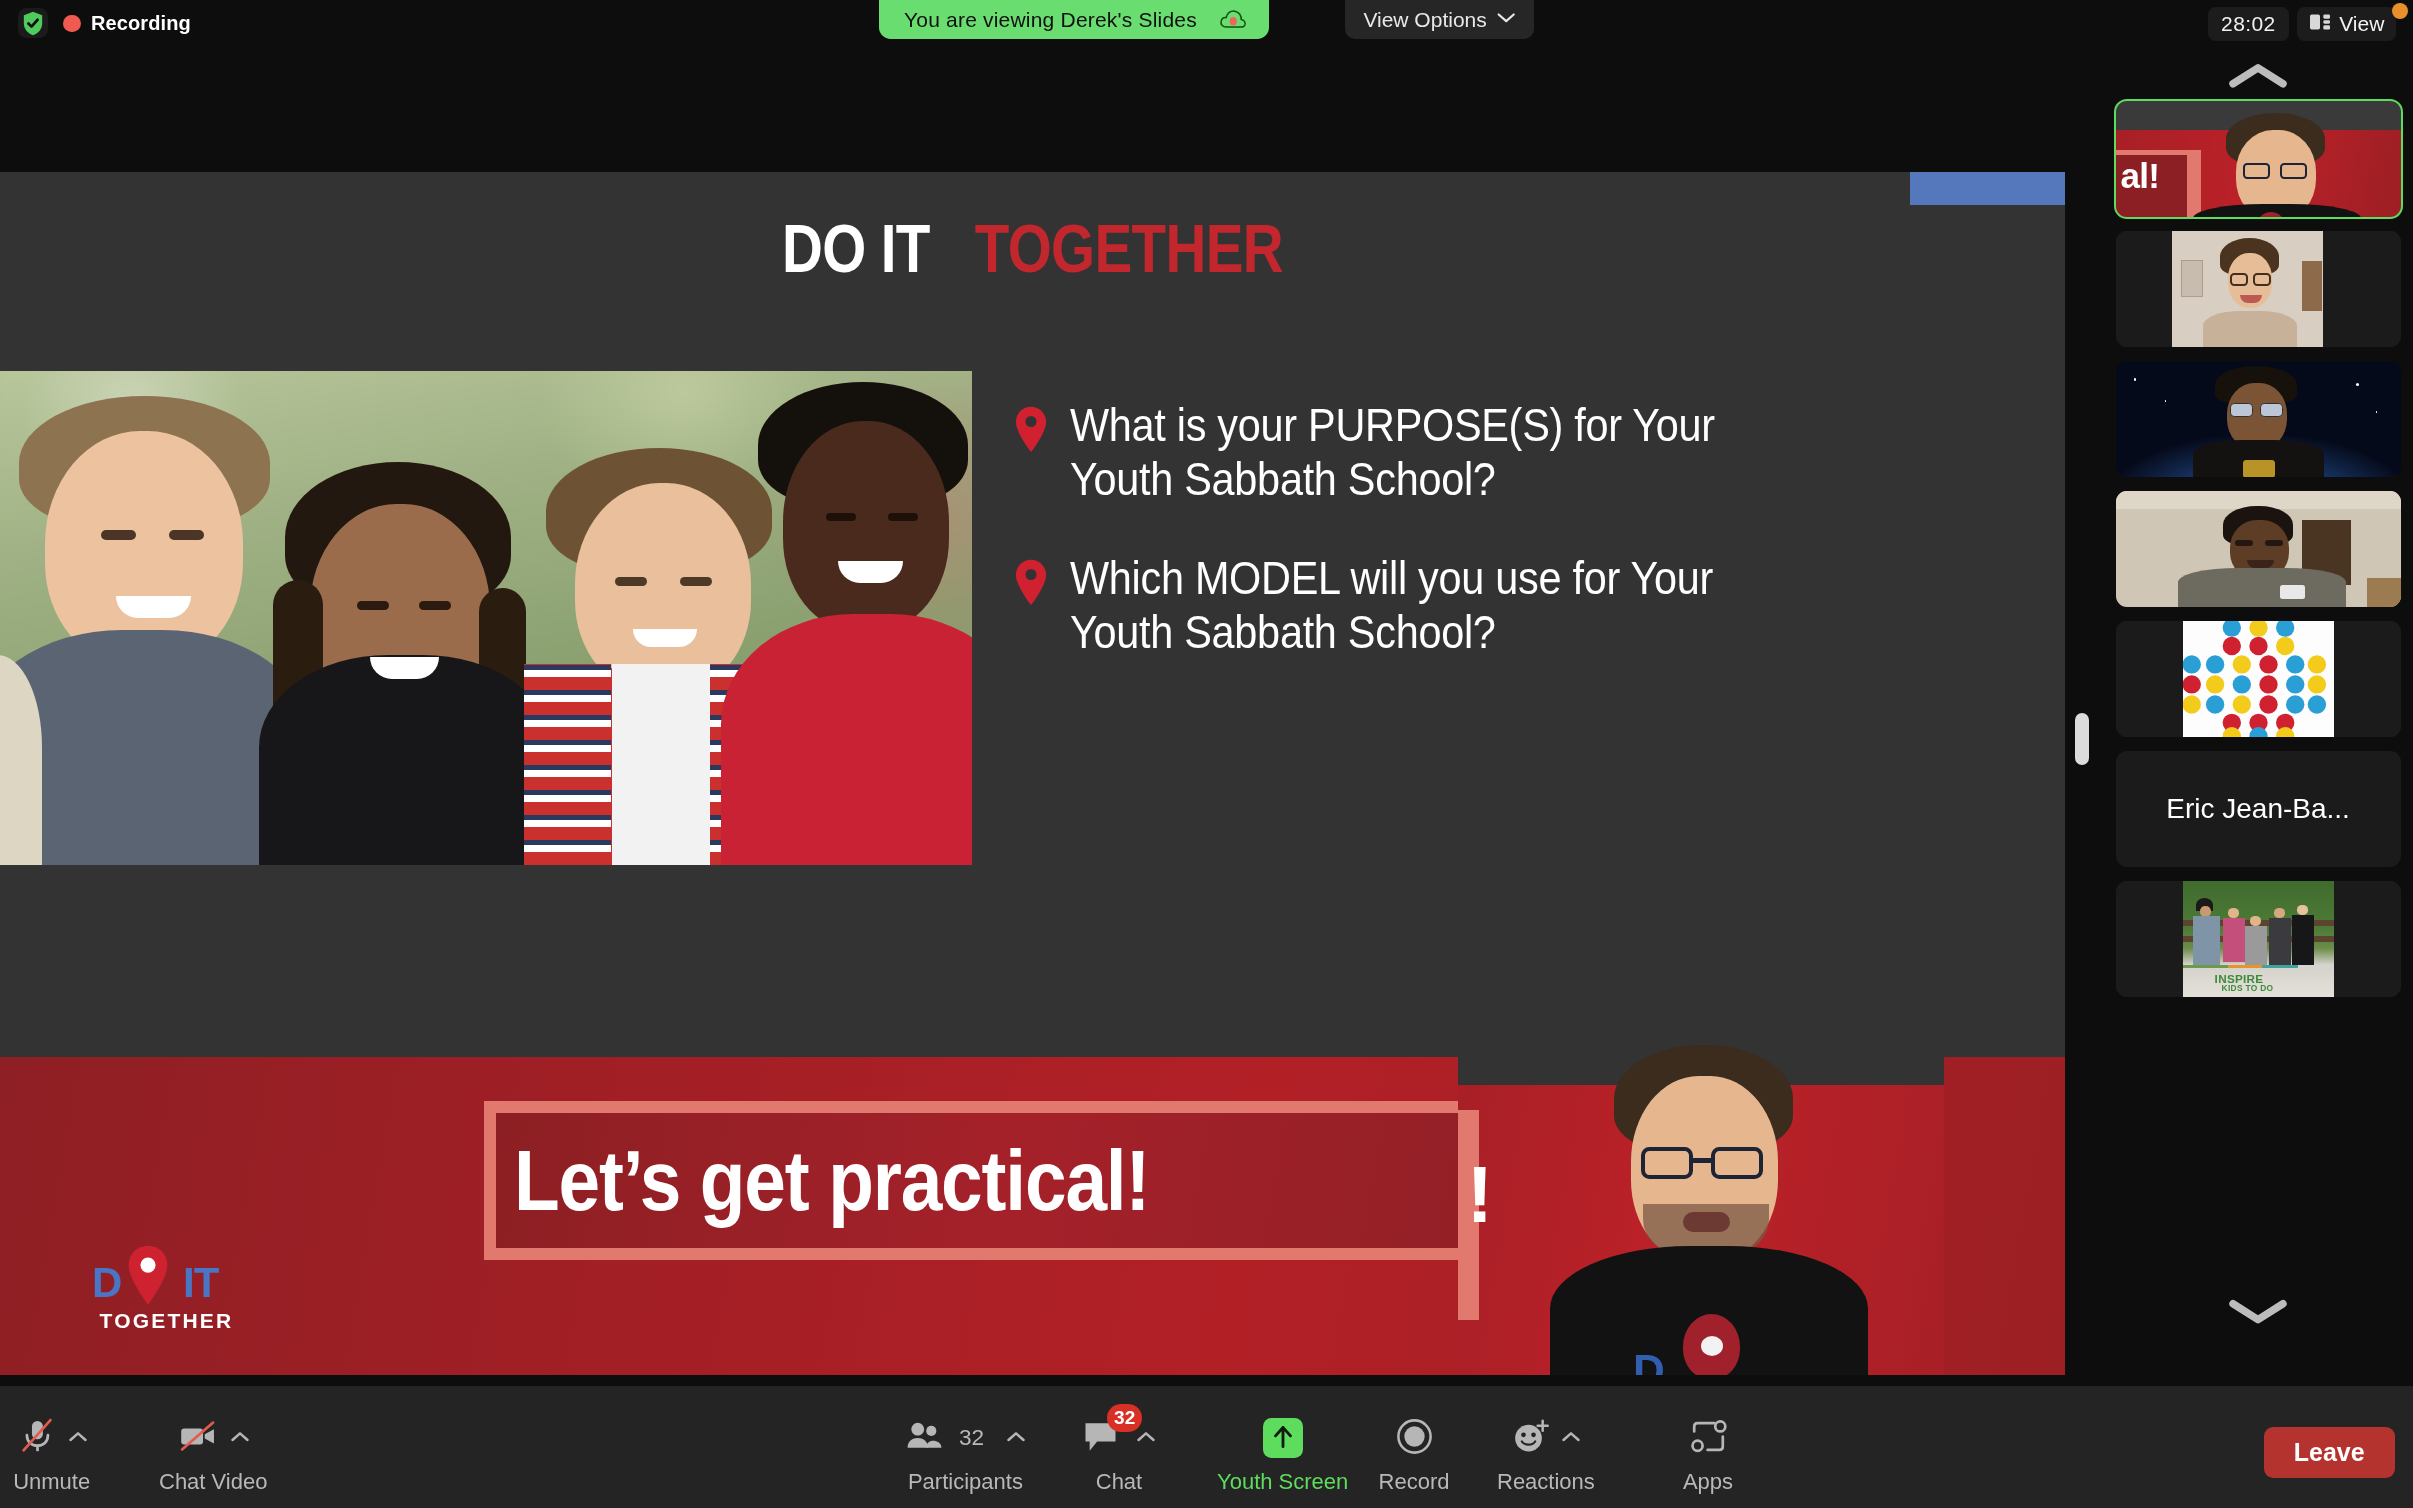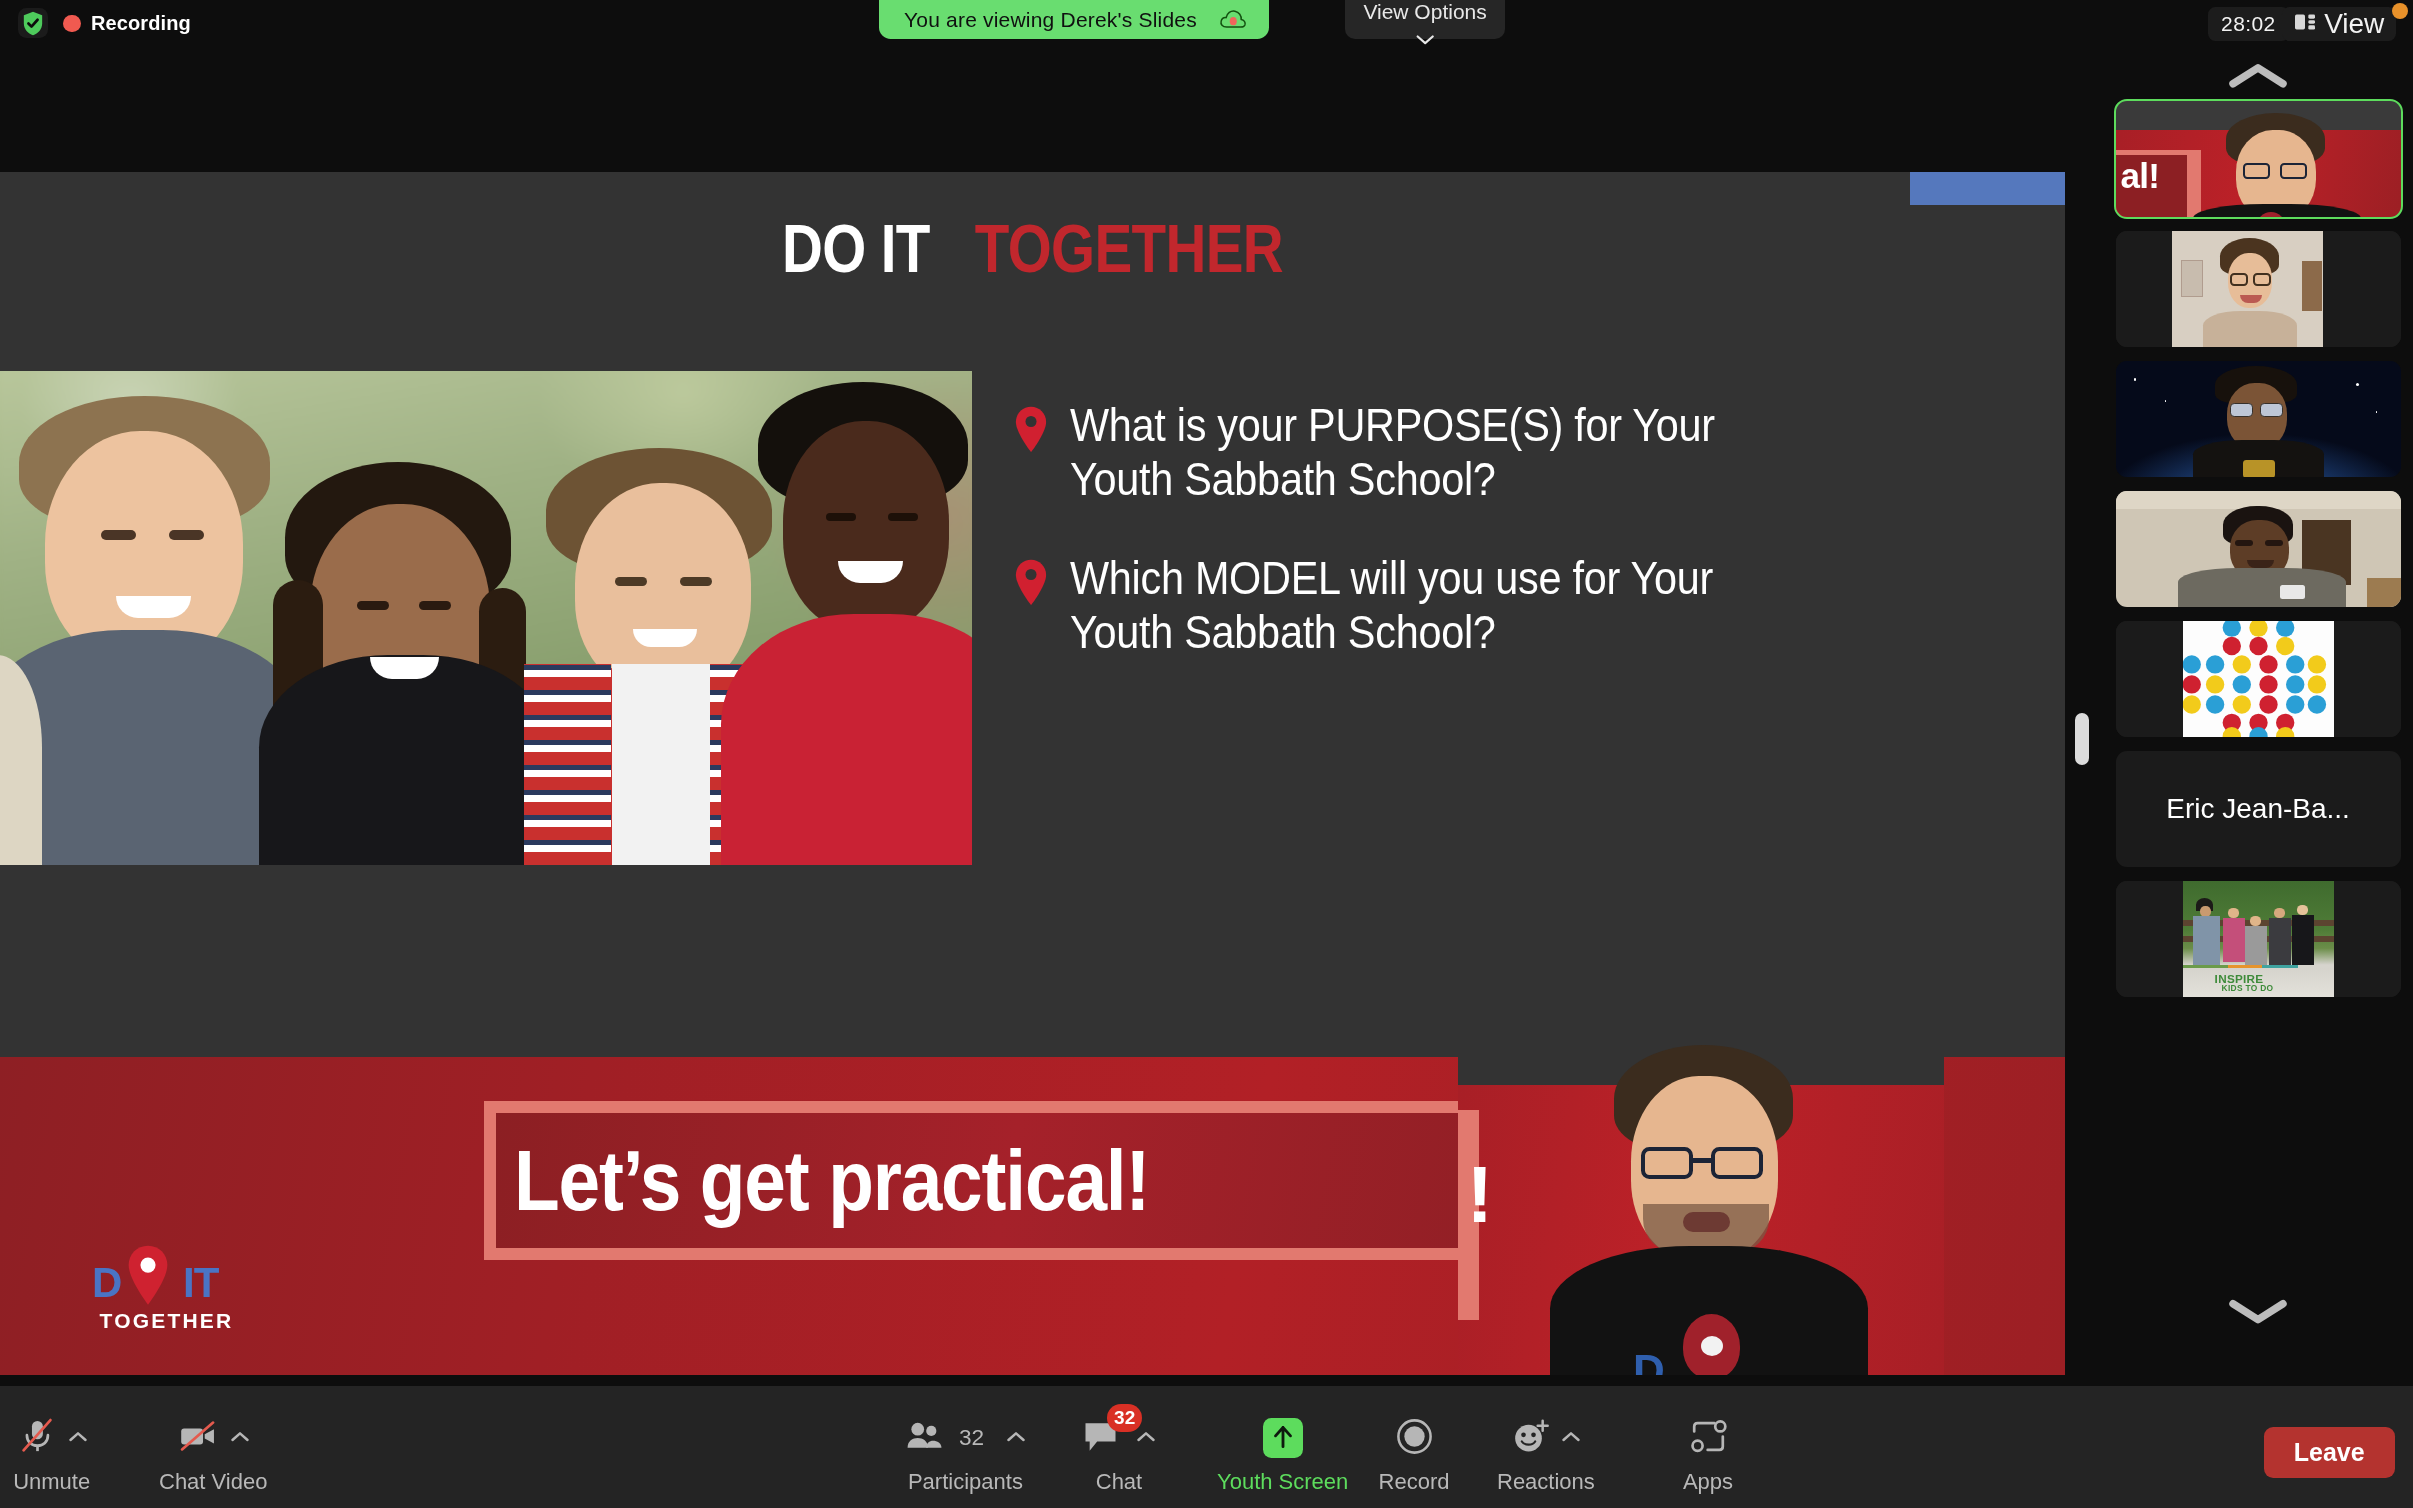--- a/index.html
+++ b/index.html
@@ -30,36 +30,35 @@
     padding:0 22px 0 25px;
   }
   .view-banner-text { color:#101010; font-size:21px; letter-spacing:0.2px; }
   .cloud-rec-icon { margin-left:22px; display:flex; align-items:center; }
 
   .view-options {
     position:absolute; left:1345px; top:0; height:39px;
     display:flex; align-items:center; gap:10px;
     background:#262626; border-bottom-left-radius:10px; border-bottom-right-radius:10px;
     padding:0 18.4px 0 18.4px;
-    flex-direction:column;
   }
   .view-options-text { color:#e8e8e8; font-size:21px; }
 
   .timer-pill {
     position:absolute; right:124px; top:6.7px; height:34px;
     display:flex; align-items:center; justify-content:center;
     padding:0 13.4px; background:#1c1c1c; border-radius:7.5px;
     color:#f2f2f2; font-size:21px; letter-spacing:0.4px;
   }
   .view-pill {
     position:absolute; right:17px; top:6.7px; height:34px;
     display:flex; align-items:center; gap:8.4px;
     padding:0 11.7px; background:#1c1c1c; border-radius:7.5px;
   }
-  .view-pill-text { color:#f2f2f2; font-size:28px; }
+  .view-pill-text { color:#f2f2f2; font-size:21px; }
   .corner-dot { position:absolute; right:5px; top:3.4px; width:16px; height:16px; border-radius:50%; background:#e8912a; }
 
   
   .stage { position:absolute; left:0; top:45px; width:2103px; height:1341px; background:#0d0d0d; }
 
   .slide {
     position:absolute; left:0; top:127px; width:2065px; height:1203px;
     background:#333333; overflow:hidden;
   }
   .blue-rect { position:absolute; right:0px; top:0px; width:155px; height:33px; background:#5578bd; }

